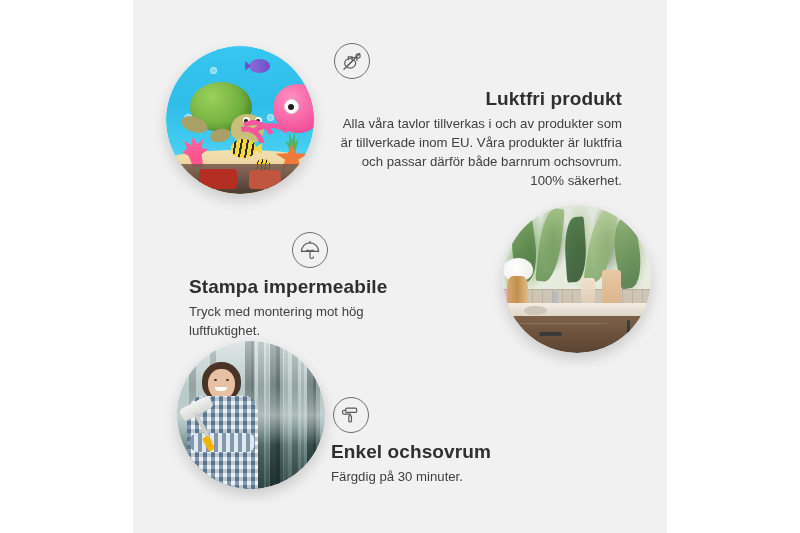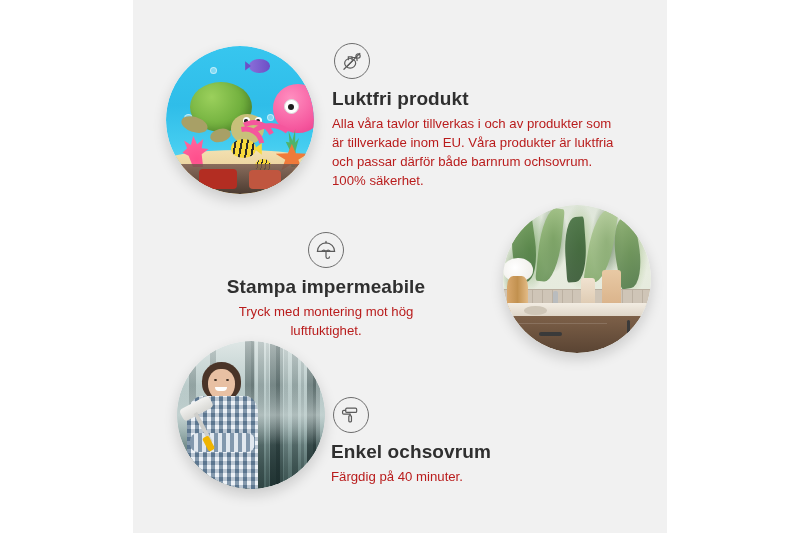--- a/index.html
+++ b/index.html
@@ -286,21 +286,21 @@
     margin: 0;
     font-size: 19px;
     font-weight: 700;
     color: #2f2f2f;
     letter-spacing: .1px;
   }
   .feature-desc {
     margin: 4px 0 0 0;
     font-size: 13.2px;
     line-height: 19px;
-    color: #b91c1c;
+    color: #404040;
   }
 
   
   .icon-circle {
     width: 36px;
     height: 36px;
     border-radius: 50%;
     border: 1.4px solid #6d6d6d;
     display: flex;
     align-items: center;
@@ -308,31 +308,30 @@
     box-sizing: border-box;
   }
   .icon-circle svg { display:block; }
 
   
   #block-odour {
     position: absolute;
     left: 332px;
     top: 43px;
     width: 290px;
-    text-align: left;
+    text-align: right;
   }
   #block-odour .icon-circle { margin: 0 0 9px 2px; }
 
   
   #block-water {
     position: absolute;
-    left: 205px;
+    left: 189px;
     top: 232px;
     width: 474px;
-    text-align: center;
   }
   #block-water .icon-row {
     display: flex;
     justify-content: center;
     margin-bottom: 8px;
     padding-right: 232px;
   }
   #block-water .feature-title,
   #block-water .feature-desc { padding-right: 232px; }
 
@@ -469,15 +468,15 @@
   <div id="block-easy">
     <div class="icon-circle">
       <svg width="22" height="22" viewBox="0 0 24 24" fill="none" stroke="#5a5a5a" stroke-width="1.3" stroke-linecap="round">
         <rect x="6.2" y="4.6" width="12" height="4.6" rx="1.4"></rect>
         <path d="M6.2 6.9 H4.1 a1.3 1.3 0 0 0 -1.3 1.3 v1.6 a1.3 1.3 0 0 0 1.3 1.3 H11"></path>
         <path d="M11 11.1 v1.7"></path>
         <rect x="9.6" y="12.8" width="2.9" height="6.6" rx="0.8"></rect>
       </svg>
     </div>
     <h2 class="feature-title">Enkel ochsovrum</h2>
-    <p class="feature-desc">Färgdig på 40 minuter.</p>
+    <p class="feature-desc">Färgdig på 30 minuter.</p>
   </div>
 </div>
 
 </body></html>

